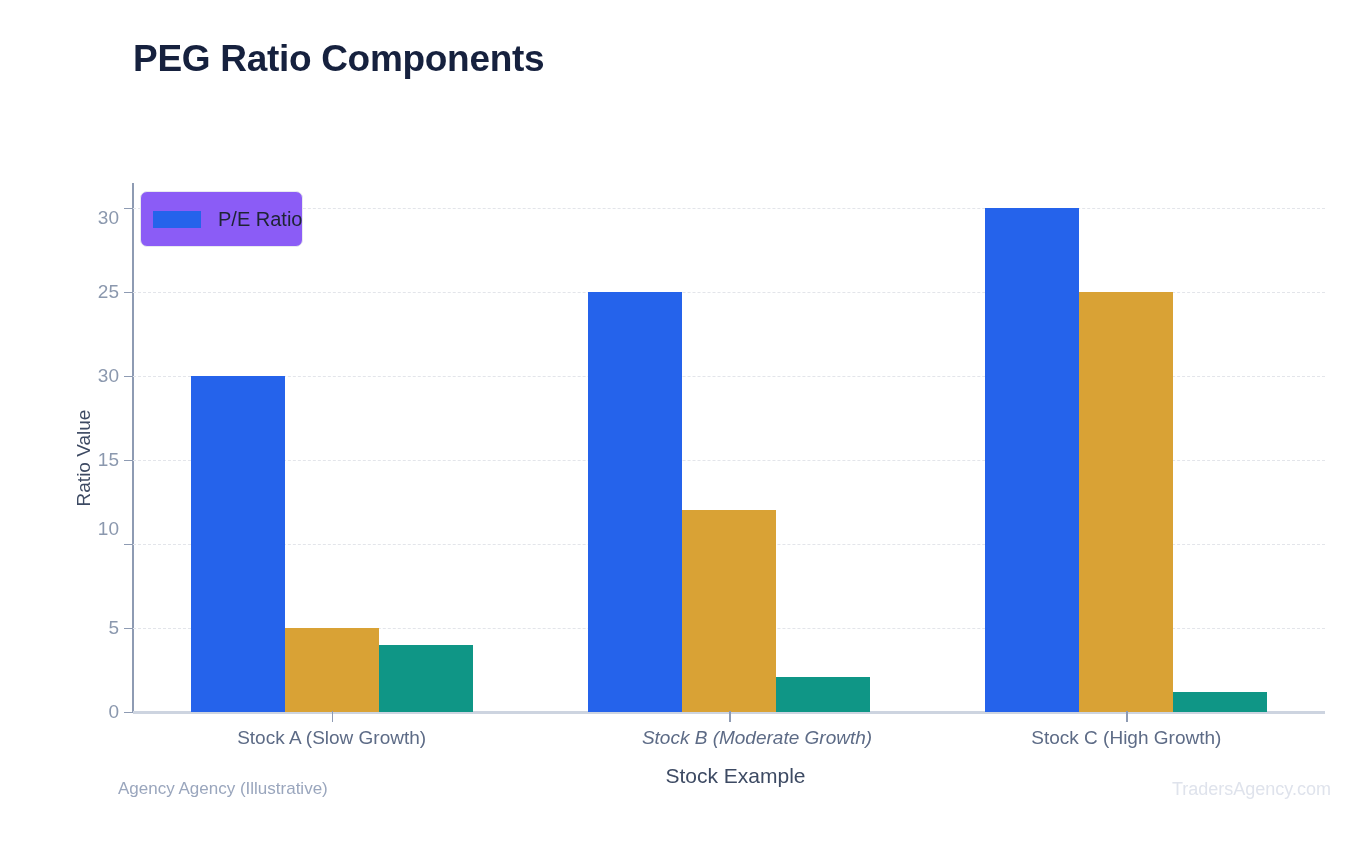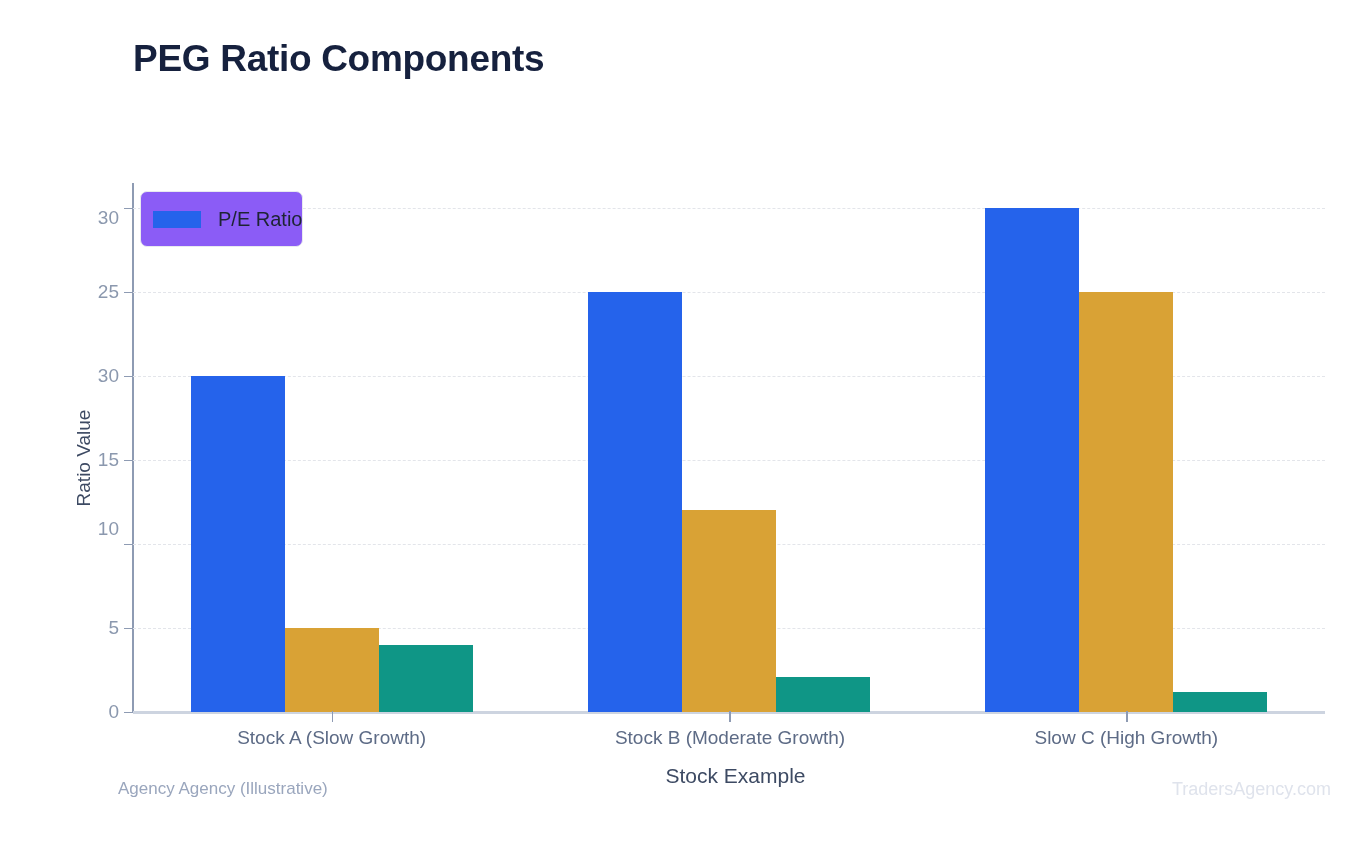--- a/index.html
+++ b/index.html
@@ -233,16 +233,16 @@
         <span class="legend-label">P/E Ratio</span>
       </div>
     </div>
 
   <div class="footer-left">Agency Agency (Illustrative)</div>
   <div class="footer-right">TradersAgency.com</div>
 
 <div class="x-tick-mark" style="left: 331.667px;"></div>
     <div class="x-tick-label" style="left: 331.667px;">Stock A (Slow Growth)</div>
     <div class="x-tick-mark" style="left: 729px;"></div>
-    <div class="x-tick-label" style="left: 730px;">Stock B (Moderate Growth)</div>
+    <div class="x-tick-label" style="left: 757px; font-style: italic;">Stock B (Moderate Growth)</div>
     <div class="x-tick-mark" style="left: 1126.33px;"></div>
-    <div class="x-tick-label" style="left: 1126.33px;">Slow C (High Growth)</div>
+    <div class="x-tick-label" style="left: 1126.33px;">Stock C (High Growth)</div>
   </div>
 
 </body></html>

